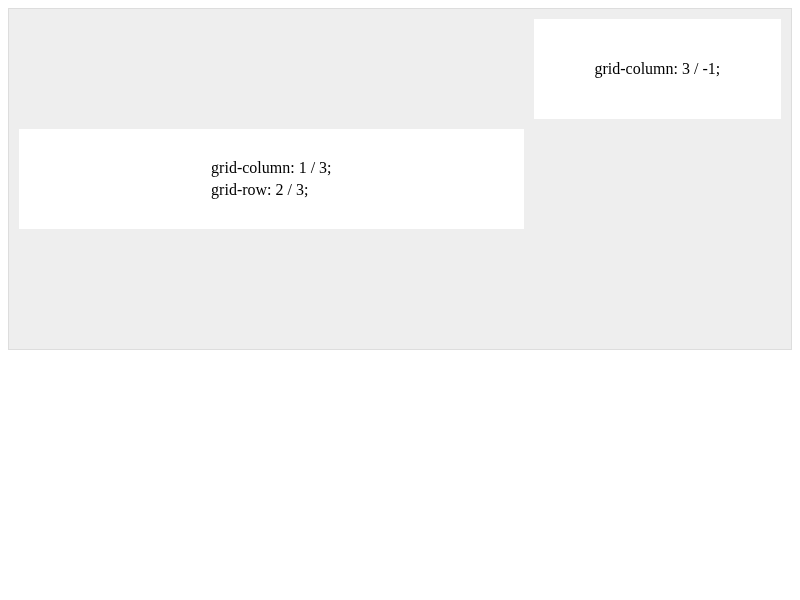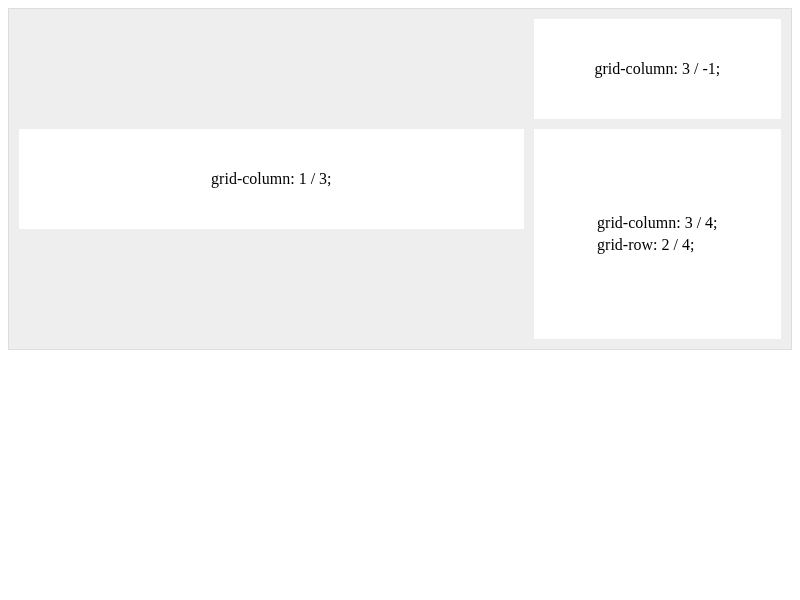--- a/index.html
+++ b/index.html
@@ -57,21 +57,16 @@
 
 <div class="grid-container">
   <div class="grid-item item-a">
     <div class="code-block">
       <div class="code-line">grid-column: 3 / -1;</div>
     </div>
   </div>
   <div class="grid-item item-b">
     <div class="code-block">
       <div class="code-line">grid-column: 1 / 3;</div>
-    </div>
-  </div>
-  <div class="grid-item item-c">
-    <div class="code-block">
-      <div class="code-line">grid-column: 3 / 4;</div>
-      <div class="code-line">grid-row: 2 / 4;</div>
+      <div class="code-line">grid-row: 2 / 3;</div>
     </div>
   </div>
 </div>
 
 </body></html>

